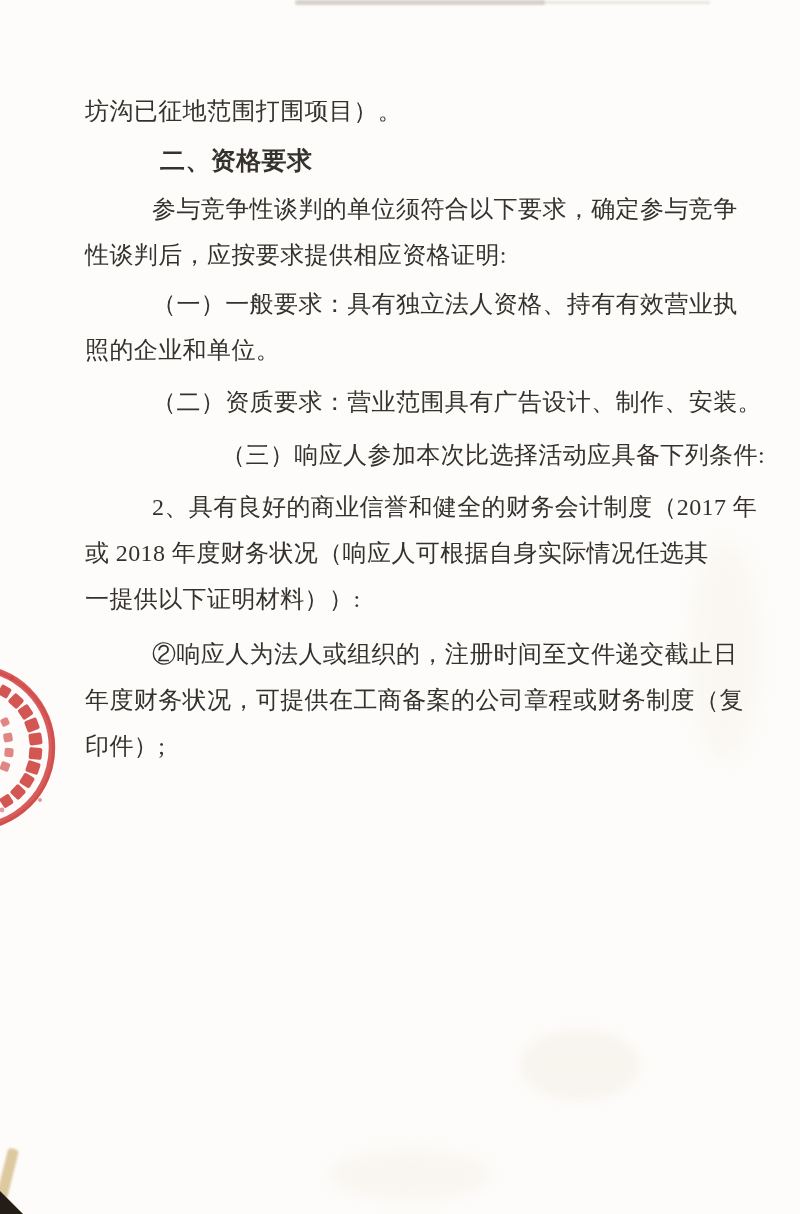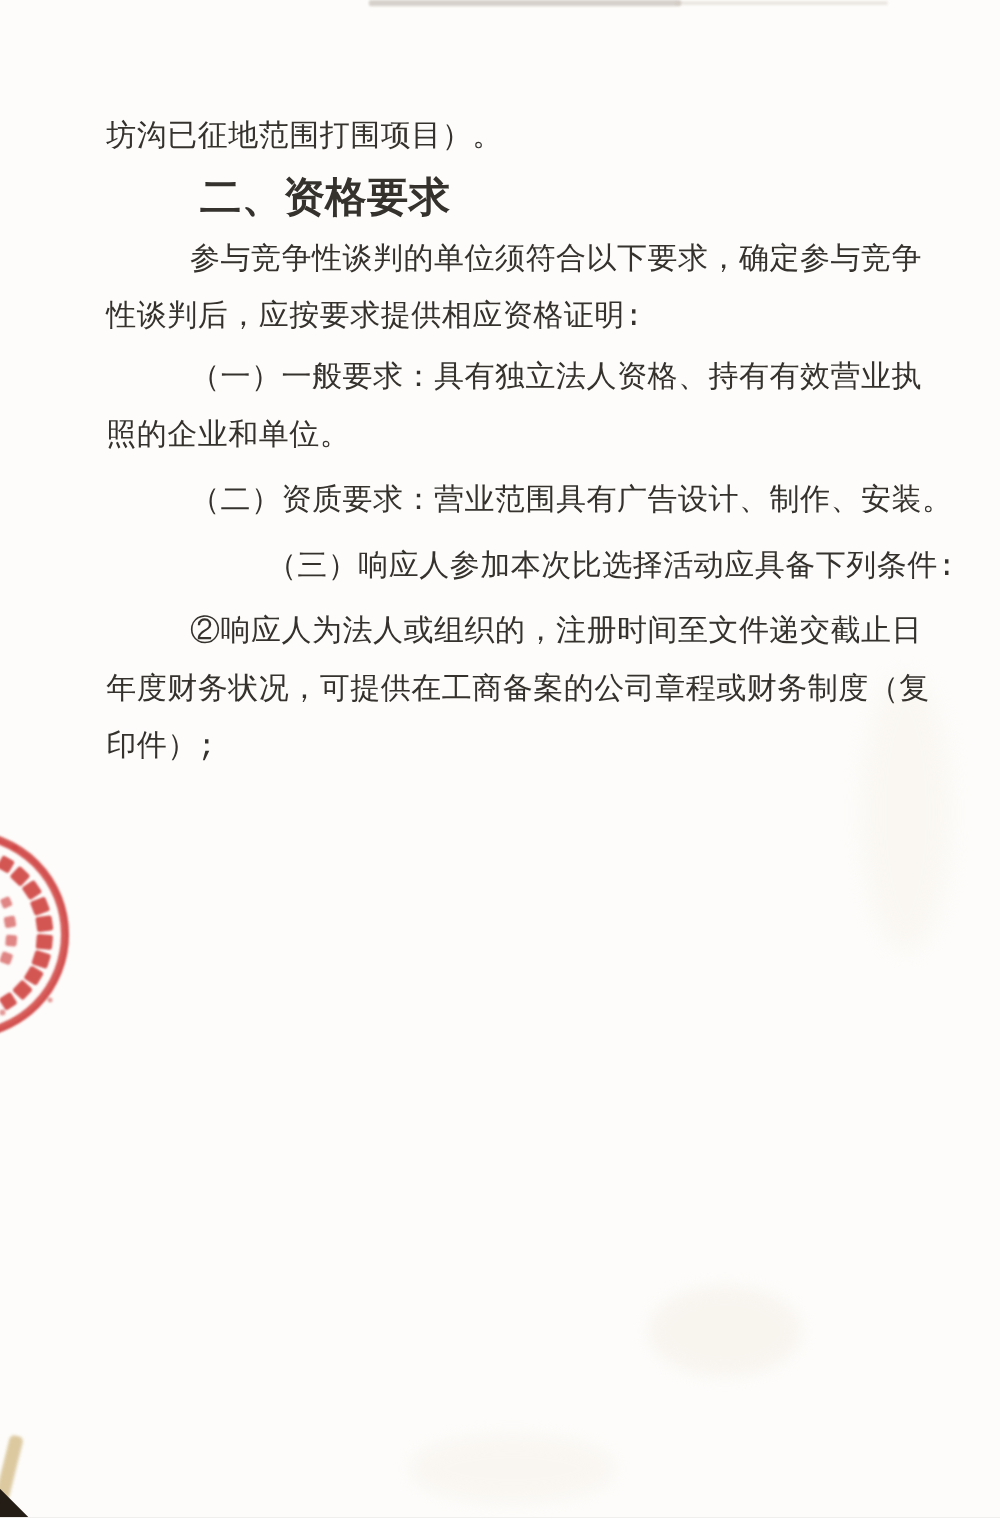--- a/index.html
+++ b/index.html
@@ -36,24 +36,24 @@
     position:absolute;left:0;top:1191px;width:23px;height:23px;
     background:#241d15;
     clip-path:polygon(0 0,100% 100%,0 100%);
     filter:blur(.5px);
   }
   
   .doc{
     position:absolute;left:85px;top:88px;width:680px;
     font-size:24px;line-height:46px;letter-spacing:.4px;
   }
-  .para{margin:0;font-family:Liberation Mono, monospace;}
+  .para{margin:0;}
   .para .line{display:block;white-space:nowrap;}
   .para.indent .line:first-child{text-indent:67px;}
-  .para.bold{font-weight:bold;font-size:33px;}
+  .para.bold{font-weight:bold;font-size:25px;}
   .para.bold .line:first-child{text-indent:75px;}
   
   .stamp{position:absolute;left:0;top:630px;pointer-events:none;}
 </style>
 </head>
 <body>
 
 <div class="page" style="--paper: #fdfcfa; --ink: #35322e; --stamp: #cd3a38;">
 
   <div class="top-streak"></div>
@@ -115,20 +115,25 @@
       <p class="para indent" style="margin-bottom: 6px;">
         <span class="line">（一）一般要求：具有独立法人资格、持有有效营业执</span>
         <span class="line">照的企业和单位。</span>
       </p>
       <p class="para indent" style="margin-bottom: 7px;">
         <span class="line">（二）资质要求：营业范围具有广告设计、制作、安装。</span>
       </p>
       <p class="para indent" style="margin-bottom: 6px; text-align: right;">
         <span class="line">（三）响应人参加本次比选择活动应具备下列条件:</span>
       </p>
+      <p class="para indent" style="margin-bottom: 9px;">
+        <span class="line">2、具有良好的商业信誉和健全的财务会计制度（2017 年</span>
+        <span class="line">或 2018 年度财务状况（响应人可根据自身实际情况任选其</span>
+        <span class="line">一提供以下证明材料））:</span>
+      </p>
       <p class="para indent" style="margin-bottom: 0px;">
         <span class="line">②响应人为法人或组织的，注册时间至文件递交截止日</span>
         <span class="line">年度财务状况，可提供在工商备案的公司章程或财务制度（复</span>
         <span class="line">印件）;</span>
       </p>
     </main>
 
   <div class="corner-streak"></div>
   <div class="corner-fold"></div>
 </div>

